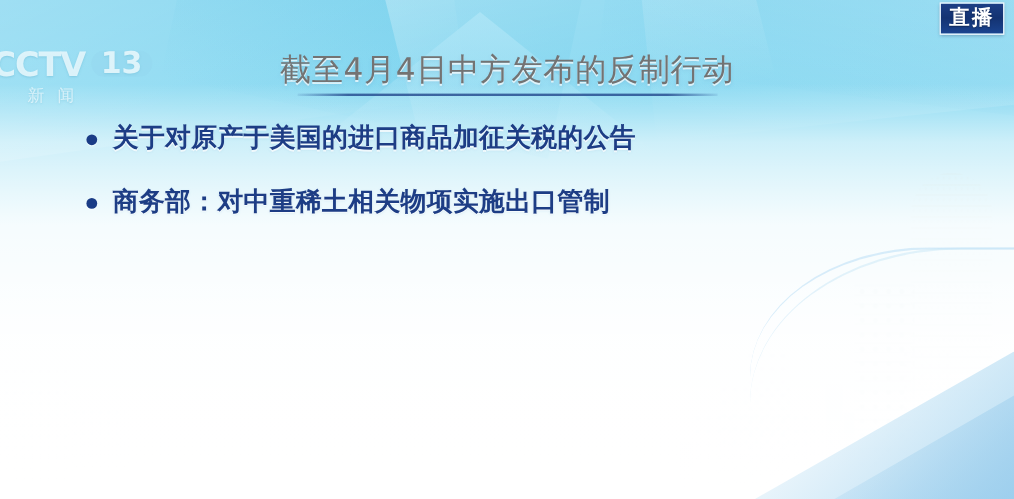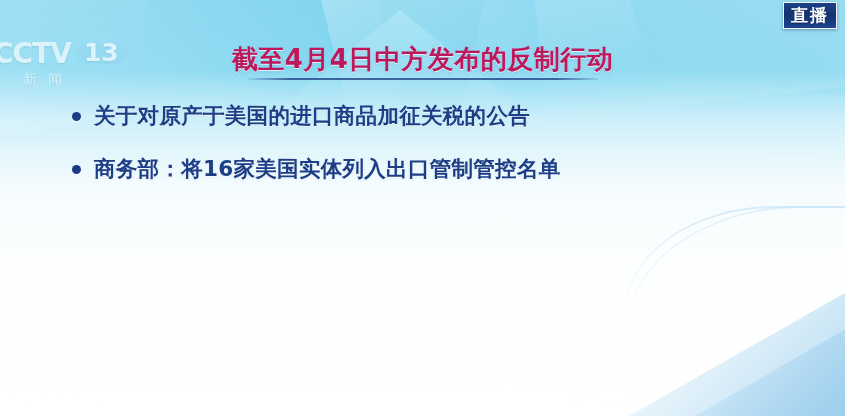--- a/index.html
+++ b/index.html
@@ -211,23 +211,23 @@
 
   
   .headline-wrap {
     position: absolute;
     left: 0; right: 0; top: 44px;
     text-align: center;
   }
   .headline {
     display: inline-block;
     font-size: 26px;
-    font-weight: bold;
+    font-weight: normal;
     letter-spacing: .5px;
-    color: #be185d;
+    color: #737373;
     text-shadow: 0 1px 0 rgba(255,255,255,.70),
                  0 2px 3px rgba(110,170,205,.35);
     line-height: 30px;
   }
   .headline-rule {
     position: absolute;
     left: 248px; top: 78px;
     width: 350px; height: 2px;
     background: linear-gradient(90deg,
       rgba(40,80,150,.10), rgba(33,70,140,.80) 12%,
@@ -326,17 +326,17 @@
   </div>
   <div class="headline-rule"></div>
 
   <div class="bullets">
     <div class="bullet-row">
       <span class="bullet-dot"></span>
       <span class="bullet-text">关于对原产于美国的进口商品加征关税的公告</span>
     </div>
     <div class="bullet-row">
       <span class="bullet-dot"></span>
-      <span class="bullet-text">商务部：将16家美国实体列入出口管制管控名单</span>
+      <span class="bullet-text">商务部：对中重稀土相关物项实施出口管制</span>
     </div>
   </div>
 
 </div>
 
 </body></html>

